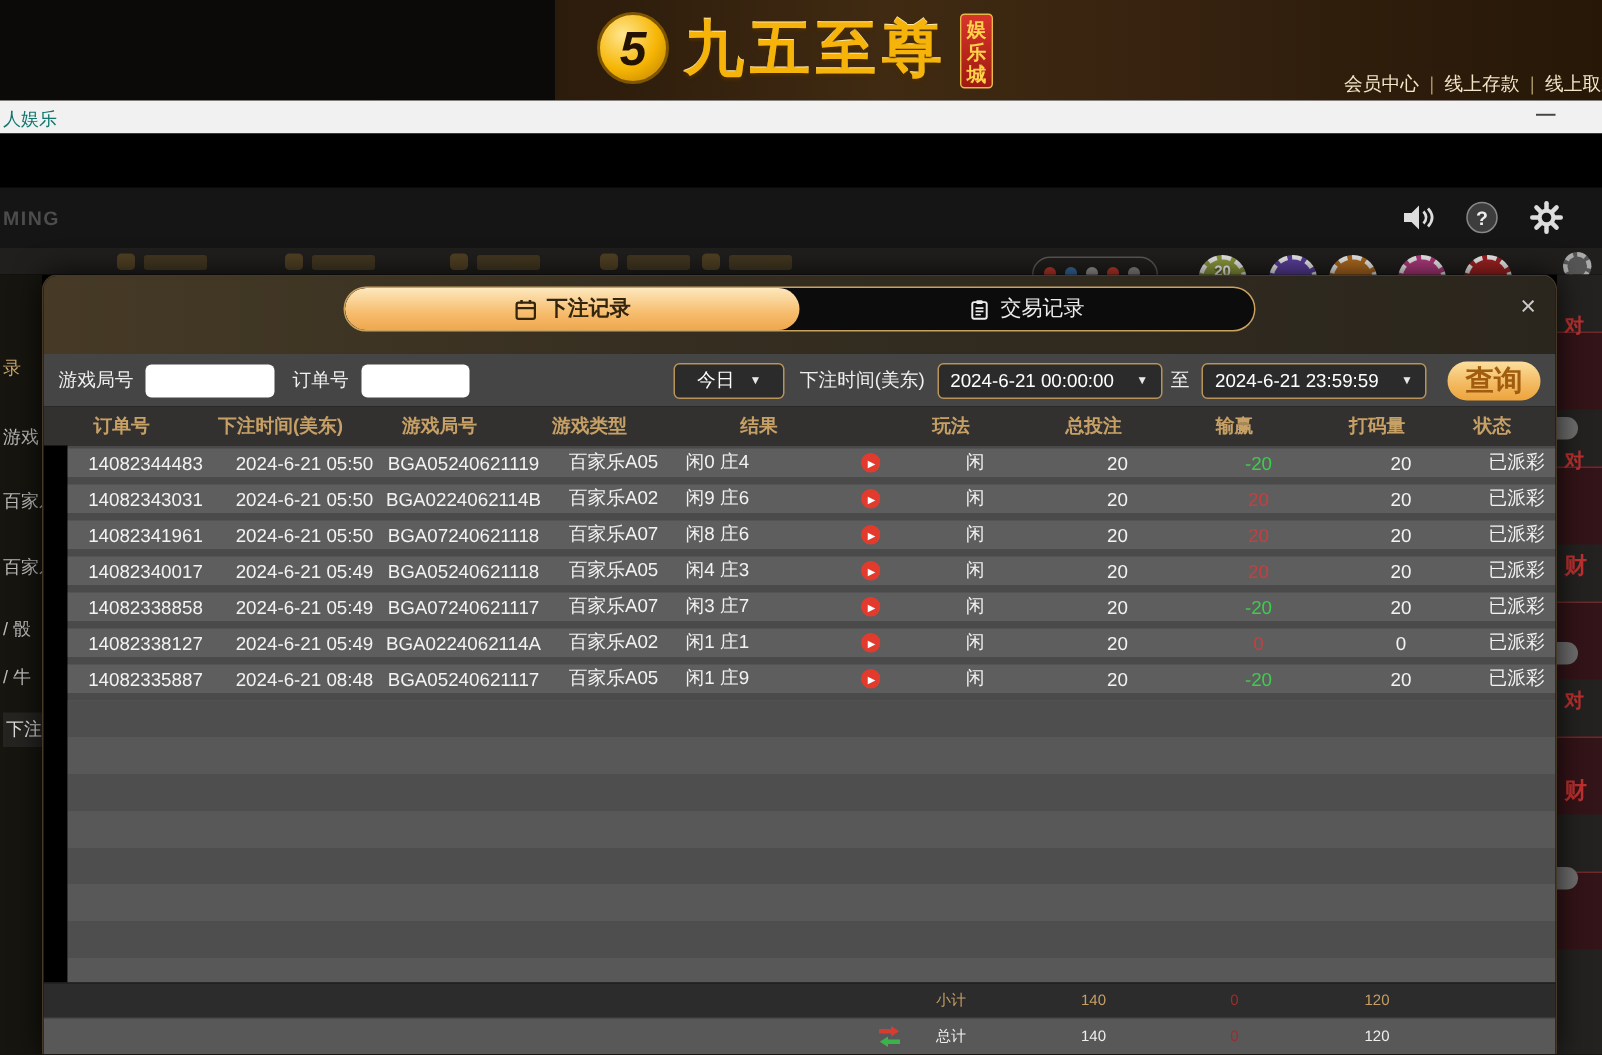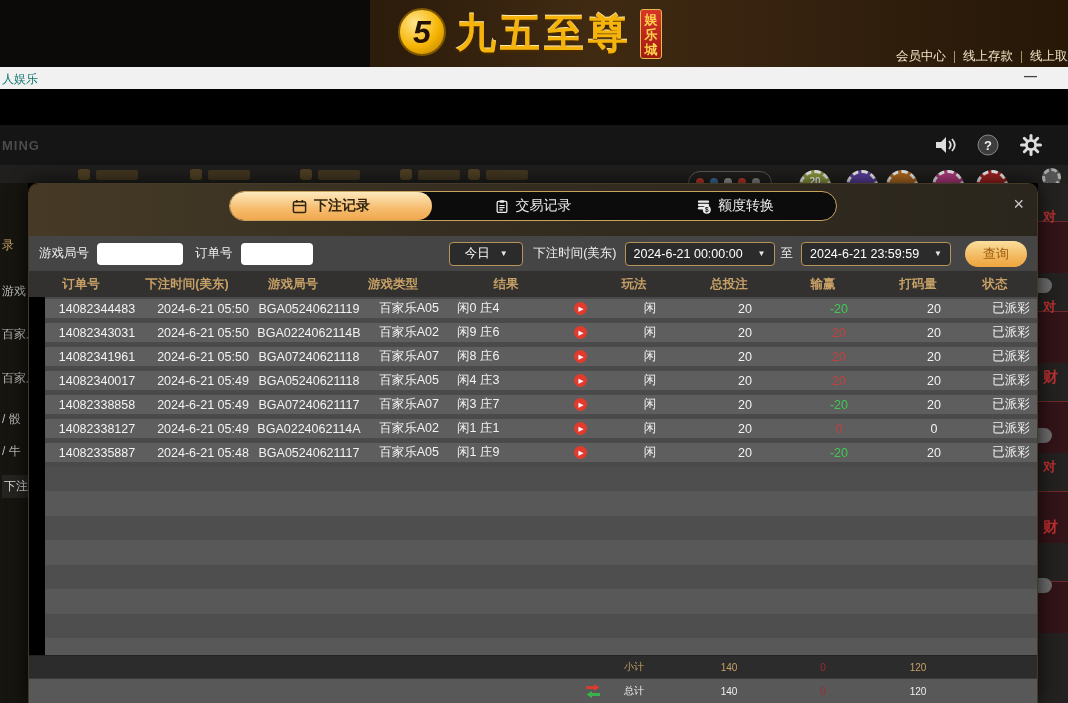--- a/index.html
+++ b/index.html
@@ -80,21 +80,21 @@
   .filter-row { flex:none; height:35px; background:#454545; display:flex; align-items:center;
     padding:0 10px; gap:6px; font-size:12.5px; color:#f0f0f0; white-space:nowrap; }
   .f-label { margin-right:2px; }
   .f-input { height:22px; border:none; border-radius:4px; background:#fff; padding:0 6px; font-size:12px; outline:none; }
   .sel { height:24px; background:#2b2b2b; border:1px solid #b8945a; border-radius:4px; color:#fff;
     display:flex; align-items:center; justify-content:center; gap:10px; padding:0 8px; font-size:12.5px; cursor:pointer; }
   .caret { font-size:8px; color:#e8e8e8; }
   .spacer { flex:1; }
   .search-btn { width:62px; height:26px; border:none; border-radius:13px; cursor:pointer;
     background:linear-gradient(180deg,#fbdf9d 0%, #f3bb63 55%, #eda43c 100%);
-    color:#a05d10; font-size:13px; font-weight:normal; }
+    color:#a05d10; font-size:19px; font-weight:bold; }
 
   .table-header { flex:none; height:26px; background:#323130; display:grid; grid-template-columns:var(--cols);
     align-items:center; color:#c7a065; font-size:12.5px; font-weight:600; }
   .cell { text-align:center; overflow:hidden; white-space:nowrap; }
 
   .table-body { flex:1; background:#4a4a4a; padding-top:2px; overflow:hidden; display:flex; flex-direction:column;margin-left:16px; }
   .data-row { flex:none; height:19px; margin-bottom:5px; background:#5e5e5e; display:grid;
     grid-template-columns:var(--cols); align-items:center; color:#f2f2f2; font-size:12.5px; }
   .result-cell { display:flex; align-items:center; justify-content:space-between; gap:8px; }
   .play-icon { width:13px; height:13px; border-radius:50%; background:#e23b2e; color:#fff; font-size:6.5px;
@@ -253,30 +253,20 @@
         <div class="tab">
           <svg width="14" height="15" viewBox="0 0 16 16" style="color:#ececec">
             <rect x="2.5" y="2.2" width="11" height="12.6" rx="1.5" fill="none" stroke="currentColor" stroke-width="1.5"></rect>
             <rect x="5.5" y="0.8" width="5" height="2.8" rx="1" fill="currentColor"></rect>
             <line x1="5" y1="6.8" x2="11" y2="6.8" stroke="currentColor" stroke-width="1.3"></line>
             <line x1="5" y1="9.3" x2="11" y2="9.3" stroke="currentColor" stroke-width="1.3"></line>
             <line x1="5" y1="11.8" x2="9" y2="11.8" stroke="currentColor" stroke-width="1.3"></line>
           </svg>
           <span>交易记录</span>
         </div>
-        <div class="tab">
-          <svg width="15" height="15" viewBox="0 0 16 16" style="color:#ececec">
-            <rect x="2" y="1.5" width="12" height="2.6" rx="1.3" fill="currentColor"></rect>
-            <rect x="2" y="5" width="12" height="2.6" rx="1.3" fill="currentColor"></rect>
-            <rect x="2" y="8.5" width="7" height="2.6" rx="1.3" fill="currentColor"></rect>
-            <circle cx="11.5" cy="11.5" r="4.3" fill="currentColor"></circle>
-            <text x="11.5" y="14.1" font-size="7" text-anchor="middle" fill="#111" font-weight="bold">$</text>
-          </svg>
-          <span>额度转换</span>
-        </div>
       </div>
       <span class="close-btn">×</span>
     </div>
 
     <div class="filter-row">
       <span class="f-label">游戏局号</span>
       <input class="f-input" style="width: 86px;" value="">
       <span class="f-label" style="margin-left:6px">订单号</span>
       <input class="f-input" style="width: 72px;" value="">
       <div class="spacer"></div>
@@ -397,21 +387,21 @@
       <span class="play-icon">▶</span>
     </div>
     <div class="cell">闲</div>
     <div class="cell">20</div>
     <div class="cell wl red">0</div>
     <div class="cell">0</div>
     <div class="cell">已派彩</div>
   </div>
           <div class="data-row">
     <div class="cell">14082335887</div>
-    <div class="cell">2024-6-21 05:48</div>
+    <div class="cell">2024-6-21 08:48</div>
     <div class="cell">BGA05240621117</div>
     <div class="cell">百家乐A05</div>
     <div class="cell result-cell">
       <span>闲1 庄9</span>
       <span class="play-icon">▶</span>
     </div>
     <div class="cell">闲</div>
     <div class="cell">20</div>
     <div class="cell wl green">-20</div>
     <div class="cell">20</div>

